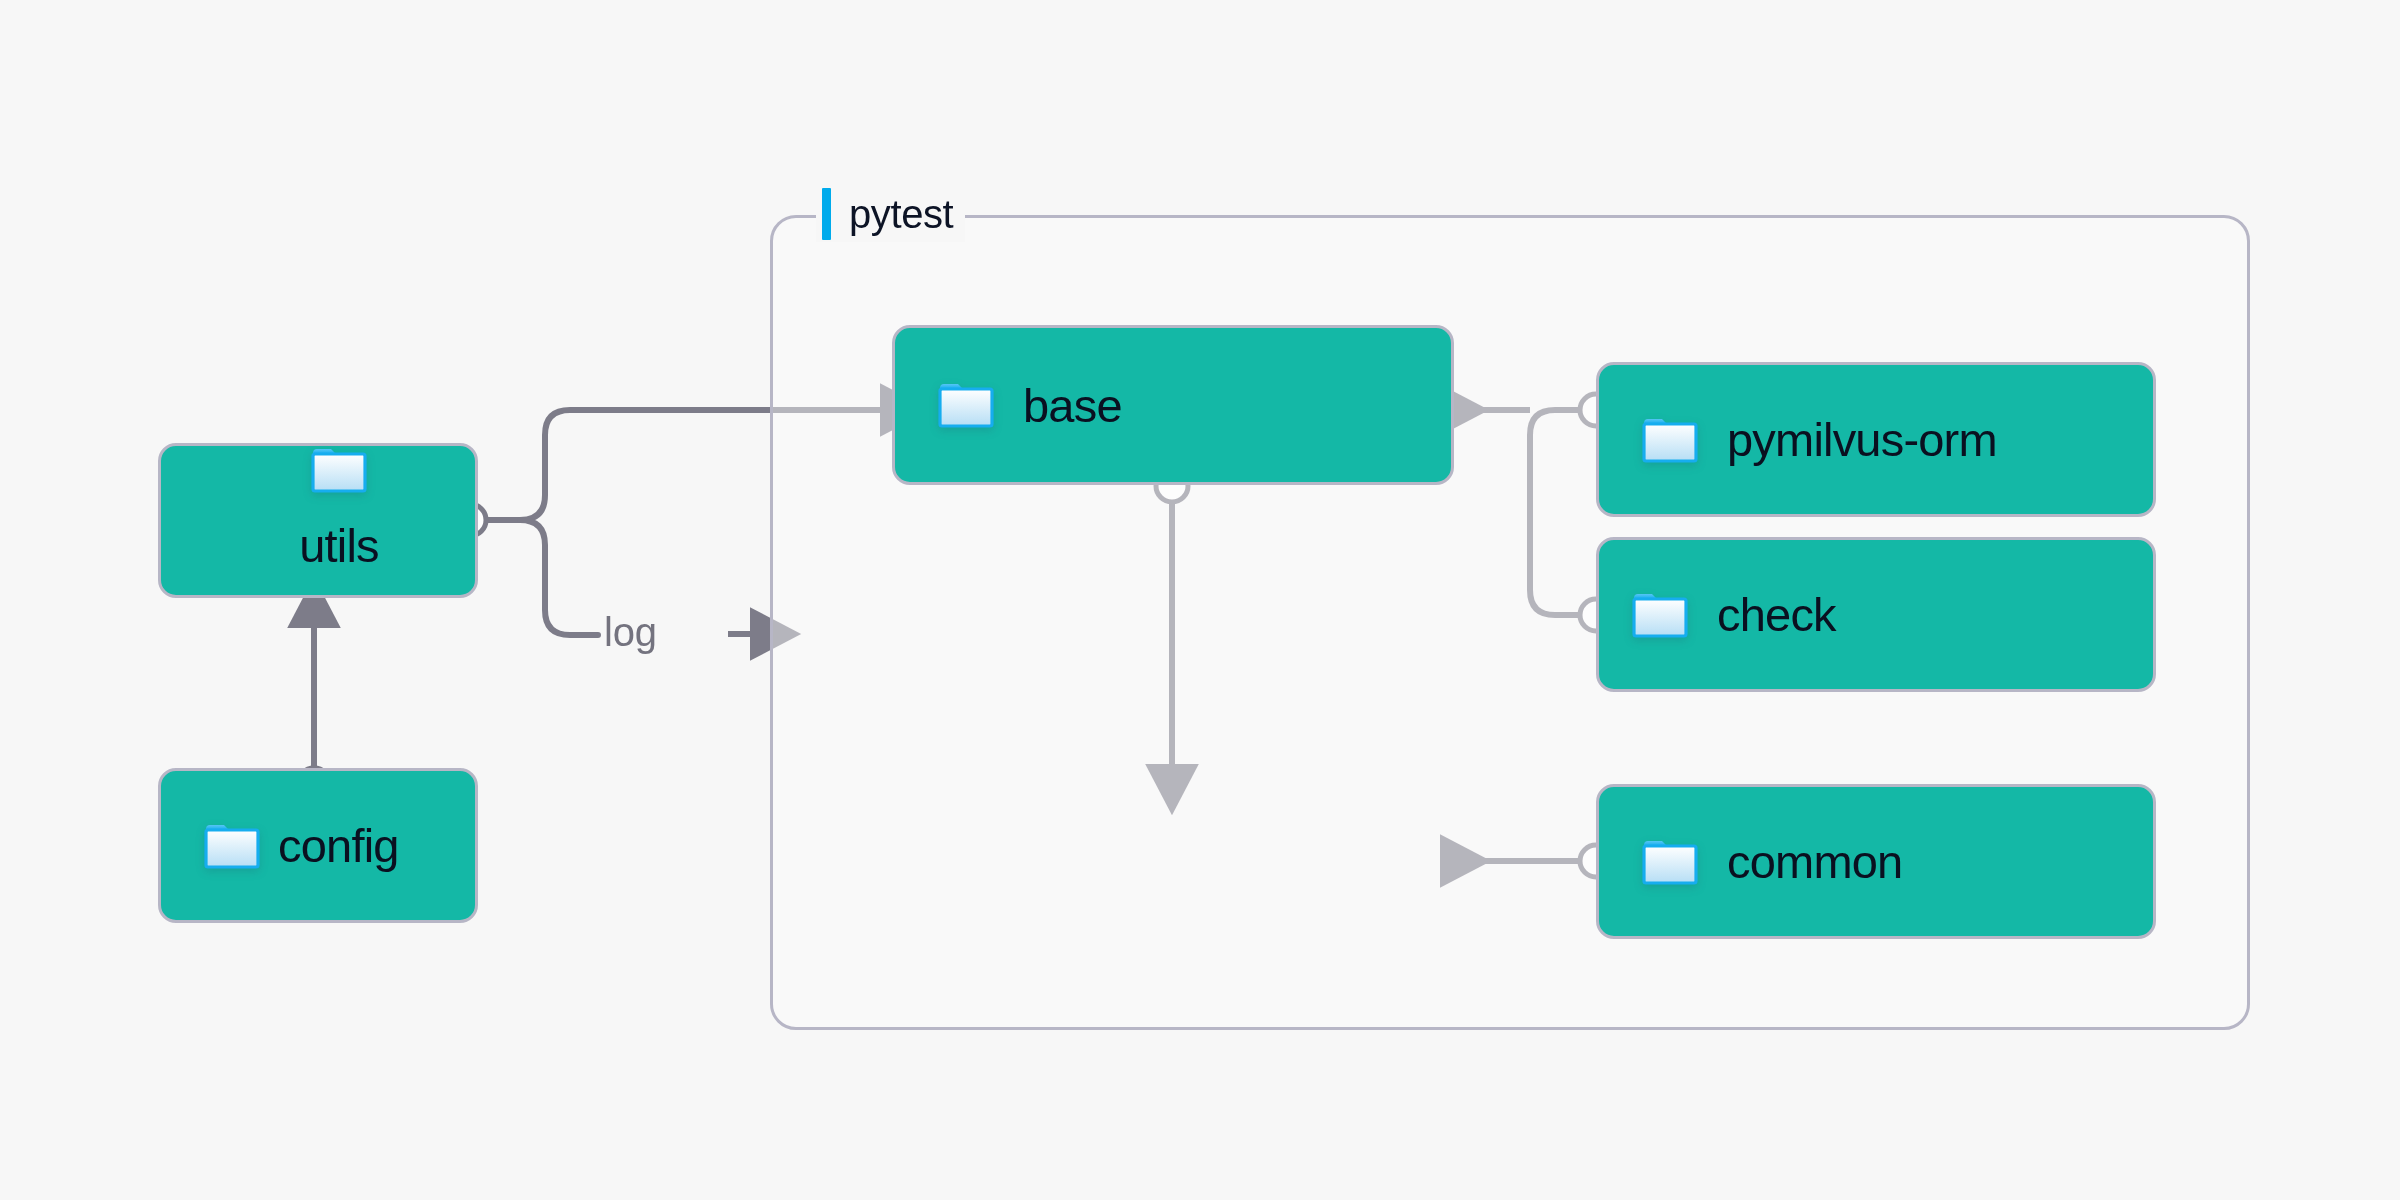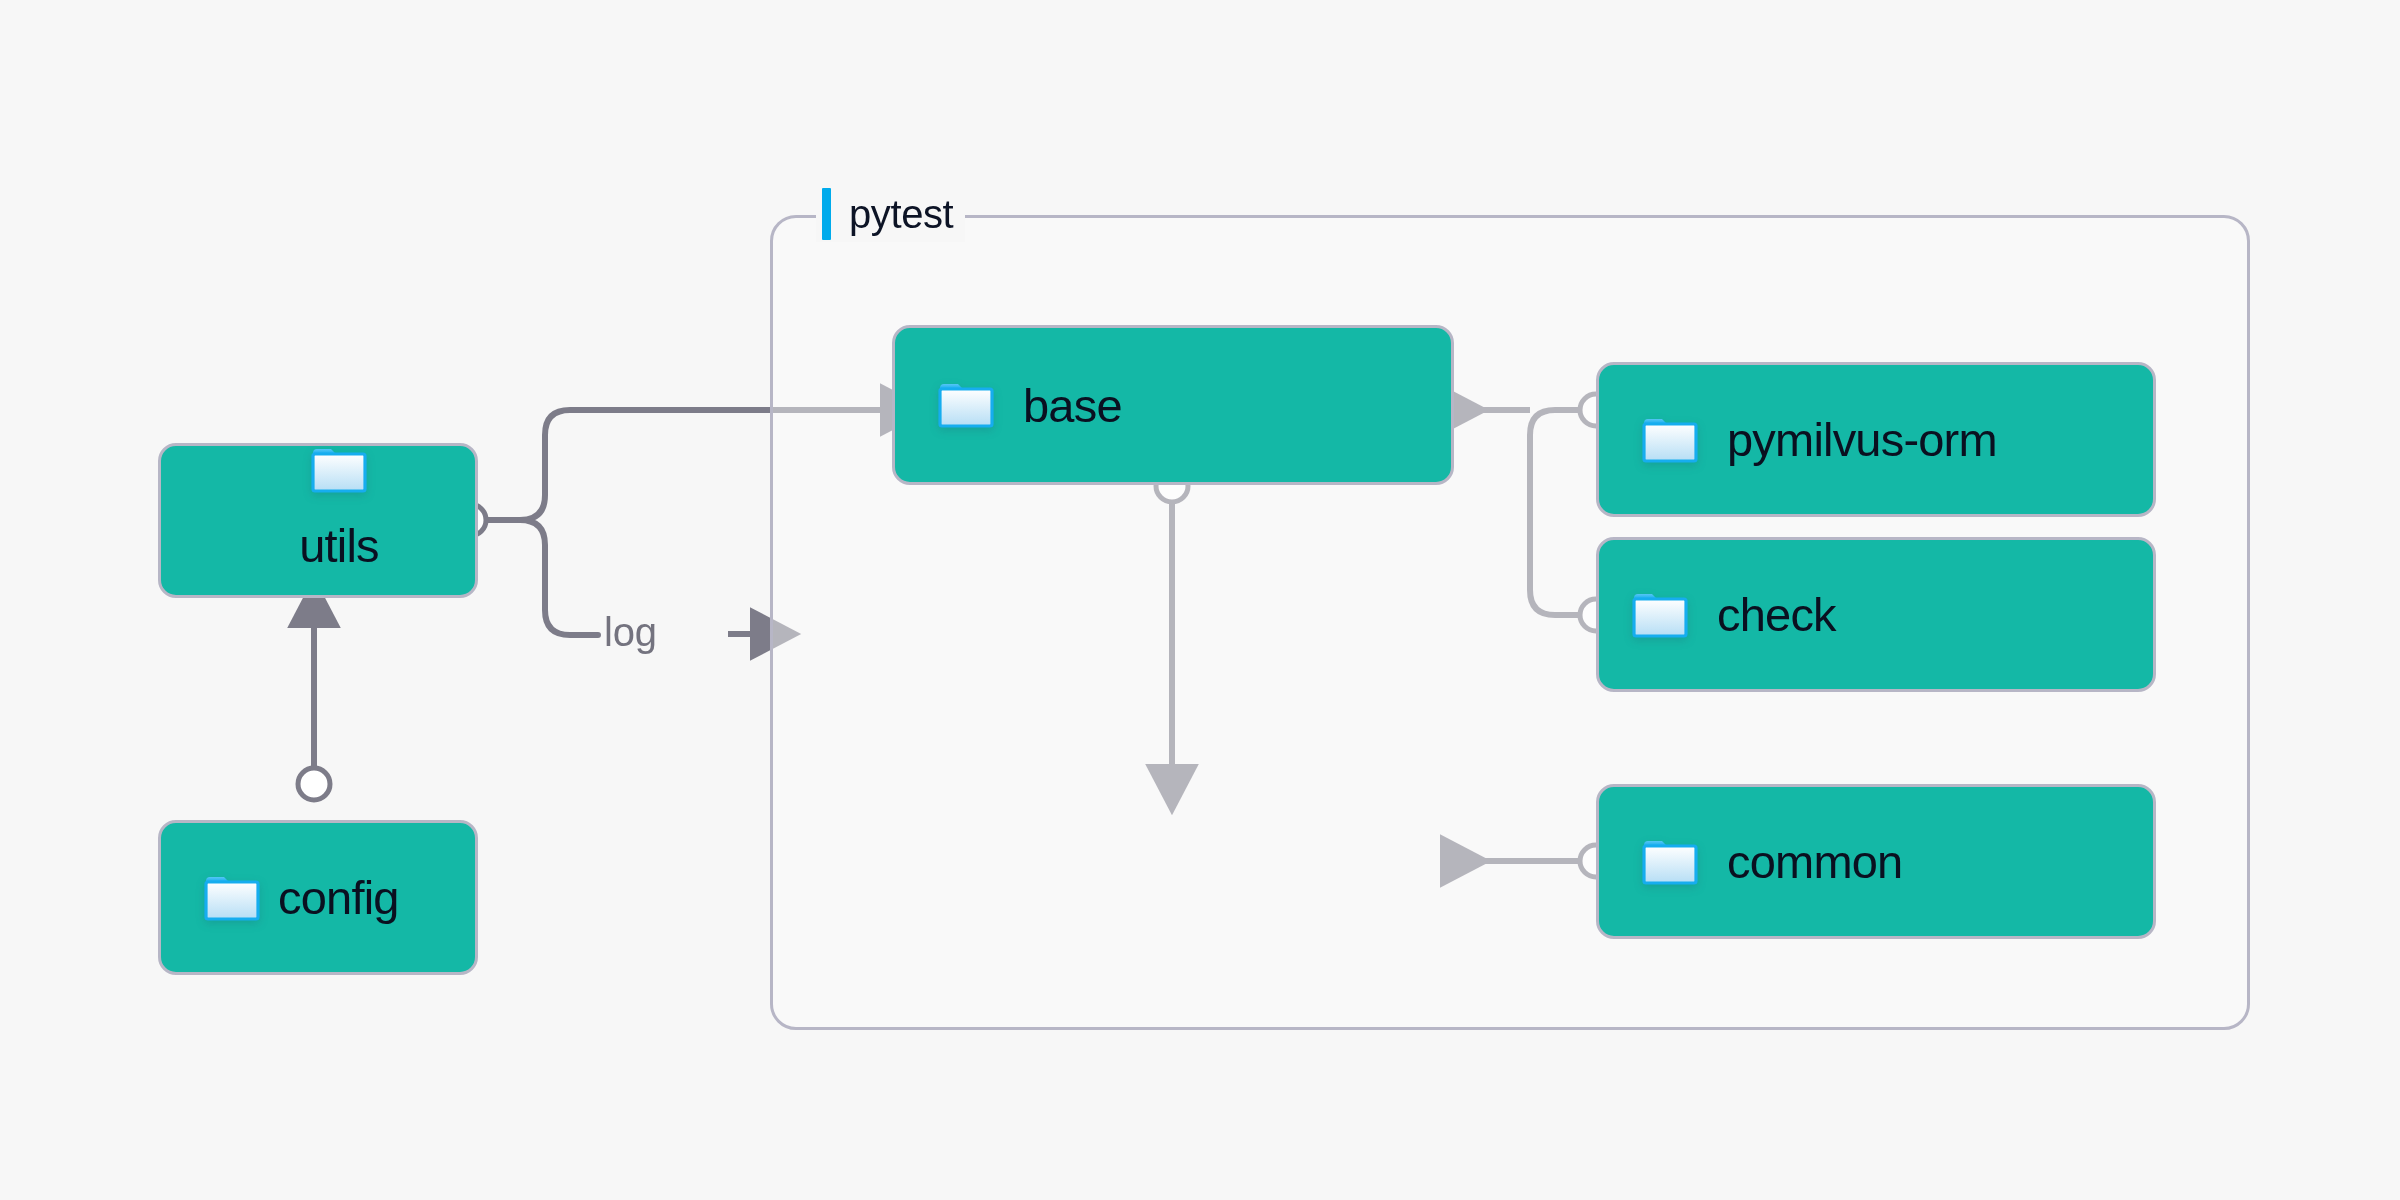--- a/index.html
+++ b/index.html
@@ -174,21 +174,21 @@
   <div class="node" style="left:158px; top:443px; width:320px; height:155px;flex-direction:column;">
     <span class="folder-icon">
       <svg width="58" height="48" viewBox="0 0 58 48" xmlns="http://www.w3.org/2000/svg">
         <path d="M3 7 a4 4 0 0 1 4-4 h14 l5 5 h-19 z" fill="url(#folderTabGrad)"></path>
         <rect x="3" y="8" width="52" height="37" rx="2" fill="url(#folderGrad)" stroke="#16ADEF" stroke-width="3.2"></rect>
       </svg>
     </span>
     <span class="node-label">utils</span>
   </div>
 
-  <div class="node" style="left:158px; top:820px; width:320px; height:155px;gap:17px;">
+  <div class="node" style="left:158px; top:768px; width:320px; height:155px;gap:17px;">
     <span class="folder-icon">
       <svg width="58" height="48" viewBox="0 0 58 48" xmlns="http://www.w3.org/2000/svg">
         <path d="M3 7 a4 4 0 0 1 4-4 h14 l5 5 h-19 z" fill="url(#folderTabGrad)"></path>
         <rect x="3" y="8" width="52" height="37" rx="2" fill="url(#folderGrad)" stroke="#16ADEF" stroke-width="3.2"></rect>
       </svg>
     </span>
     <span class="node-label">config</span>
   </div>
 
   <div class="node" style="left:892px; top:325px; width:562px; height:160px;">

